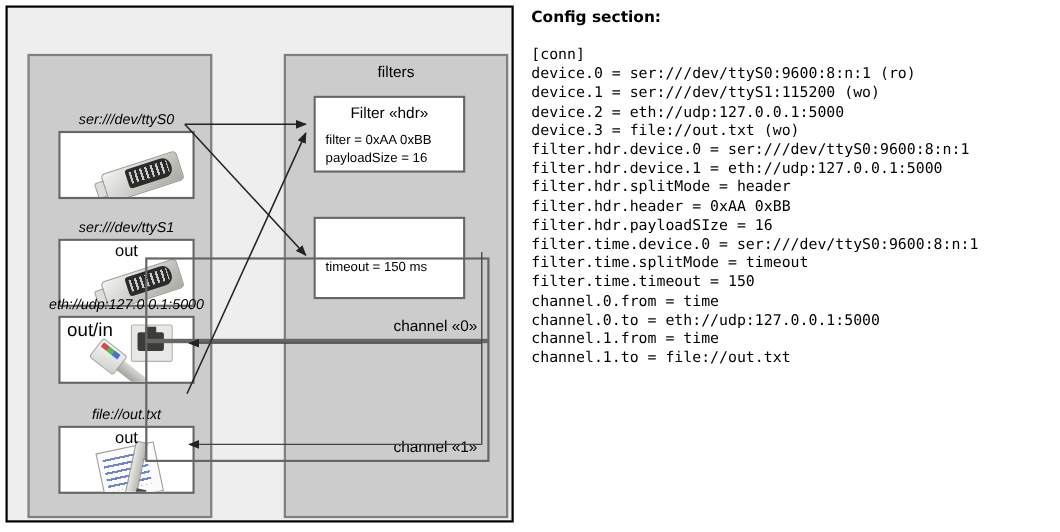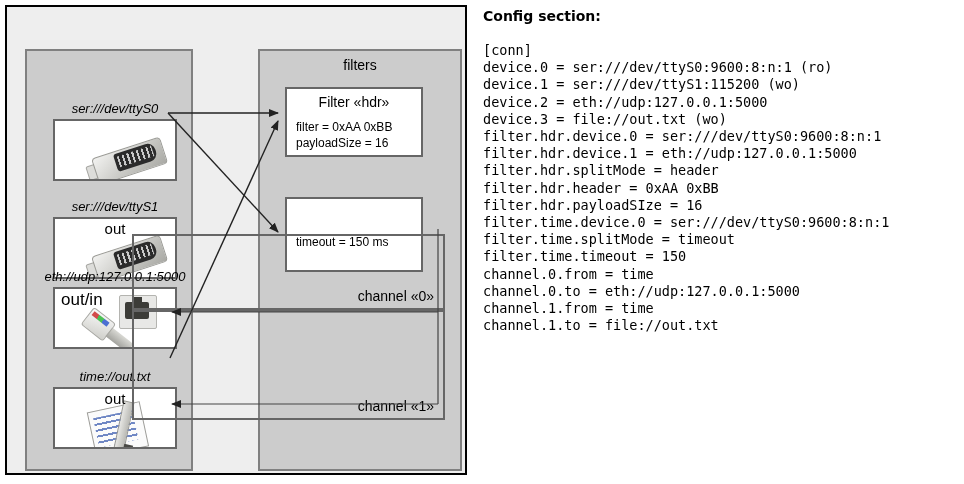--- a/index.html
+++ b/index.html
@@ -146,21 +146,21 @@
           </div>
           <div class="icon-cable">
             <div class="cab-wire"></div>
               <div class="cab-head"></div>
             <div class="cab-stripe"></div>
           </div>
         </div>
       </div>
 
       <div class="dev" style="top:318px;">
-        <div class="dev-label">time://out.txt</div>
+        <div class="dev-label">file://out.txt</div>
         <div class="dev-box">
           <div class="dev-name">out</div>
           <div class="icon-file">
             <div class="file-sheet"></div>
               <div class="file-rules"></div>
             <div class="file-pen"></div>
               <div class="file-nib"></div>
           </div>
         </div>
       </div>

